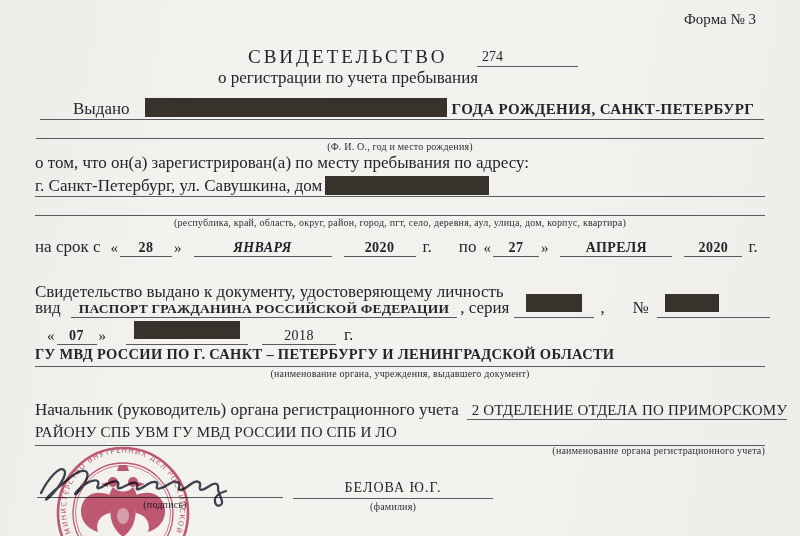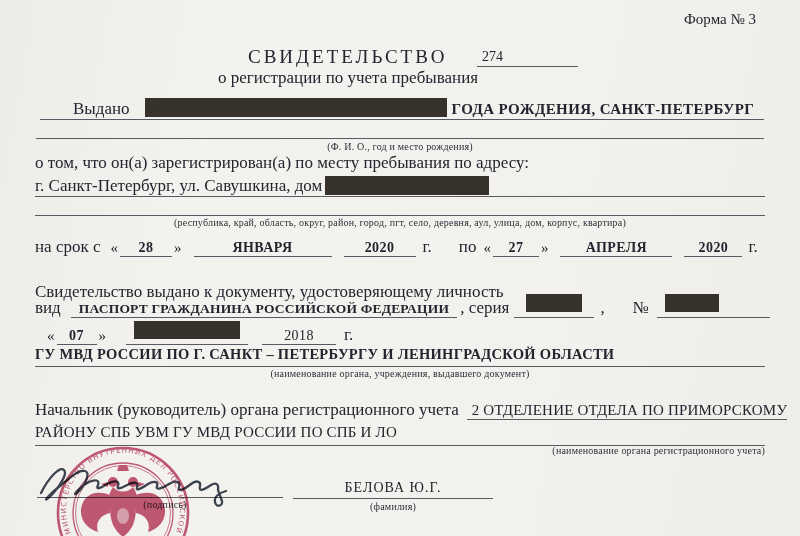--- a/index.html
+++ b/index.html
@@ -51,21 +51,21 @@
 
   <div class="abs t17" style="top:153px;left:35px;">о том, что он(а) зарегистрирован(а) по месту пребывания по адресу:</div>
   <div class="abs uline" style="top:198px;left:35px;right:35px;height:17px;"></div>
   <div class="abs cap" style="top:217px;left:35px;right:35px;">(республика, край, область, округ, район, город, пгт, село, деревня, аул, улица, дом, корпус, квартира)</div>
 
   <div class="abs rowflex" style="top:234px;left:35px;right:35px;height:23px;">
     <span class="t17">на срок с</span>
     <span class="q" style="margin-left:8px;">«</span>
     <span class="cell filled" style="width:52px;font-size:14px;">28</span>
     <span class="q">»</span>
-    <span class="cell filled" style="width:138px;margin-left:10px;font-size:14px;">ЯНВАРЯ</span>
+    <span class="cell filled" style="width:138px;margin-left:10px;font-size:14px;font-style:italic;">ЯНВАРЯ</span>
     <span class="cell filled" style="width:72px;margin-left:12px;font-size:14px;">2020</span>
     <span class="t17" style="margin-left:7px;">г.</span>
     <span class="t17" style="margin-left:27px;">по</span>
     <span class="q" style="margin-left:5px;">«</span>
     <span class="cell filled" style="width:46px;font-size:14px;">27</span>
     <span class="q">»</span>
     <span class="cell filled" style="width:112px;margin-left:10px;font-size:14px;">АПРЕЛЯ</span>
     <span class="cell filled" style="width:58px;margin-left:12px;font-size:14px;">2020</span>
     <span class="t17" style="margin-left:6px;">г.</span>
   </div>

